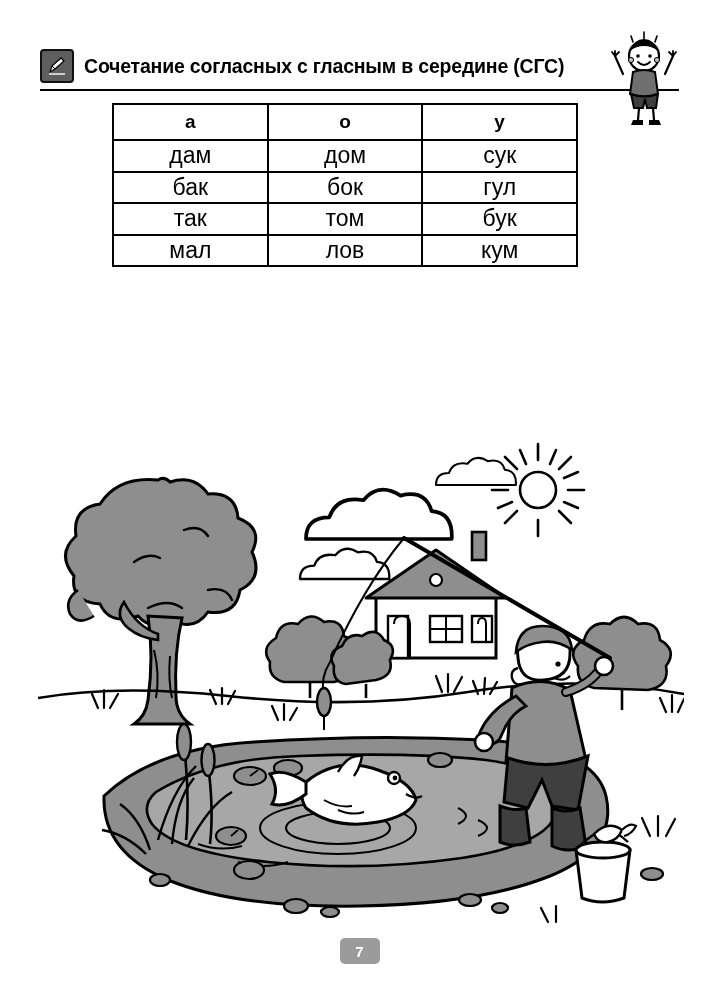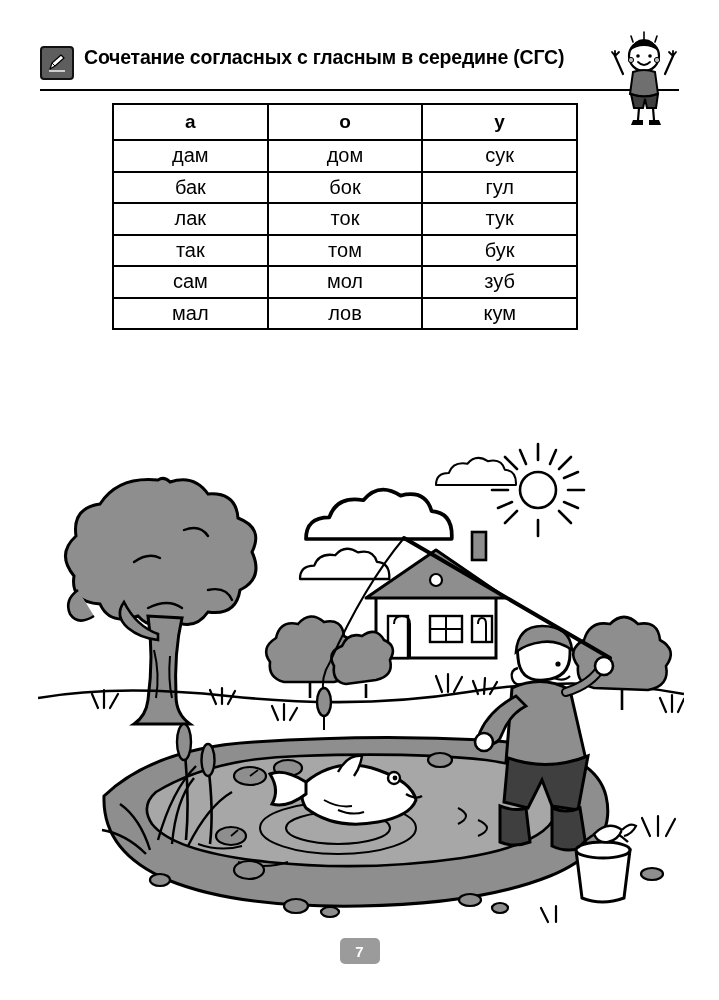--- a/index.html
+++ b/index.html
@@ -22,21 +22,21 @@
   }
 
   
   .header {
     position: absolute;
     left: 40px;
     top: 46px;
     right: 40px;
     height: 40px;
     display: flex;
-    align-items: flex-start;
+    align-items: center;
     gap: 10px;
   }
   .header-icon {
     width: 30px;
     height: 30px;
     border: 2px solid #111;
     border-radius: 4px;
     background: #5e5e5e;
     display: flex;
     align-items: center;
@@ -74,21 +74,21 @@
     left: 112px;
     top: 103px;
     width: 466px;
     border-collapse: collapse;
     table-layout: fixed;
   }
   .word-table th,
   .word-table td {
     border: 2px solid #000;
     text-align: center;
-    font-size: 20px;
+    font-size: 23px;
     padding: 0;
     height: 29.5px;
     line-height: 29.5px;
     font-family: "Liberation Sans", sans-serif;
   }
   .word-table th {
     font-weight: bold;
     font-size: 19px;
     height: 34px;
     line-height: 34px;
@@ -185,33 +185,23 @@
         <td>дам</td>
         <td>дом</td>
         <td>сук</td>
       </tr>
       <tr>
         <td>бак</td>
         <td>бок</td>
         <td>гул</td>
       </tr>
       <tr>
-        <td>лак</td>
-        <td>ток</td>
-        <td>тук</td>
-      </tr>
-      <tr>
         <td>так</td>
         <td>том</td>
         <td>бук</td>
-      </tr>
-      <tr>
-        <td>сам</td>
-        <td>мол</td>
-        <td>зуб</td>
       </tr>
       <tr>
         <td>мал</td>
         <td>лов</td>
         <td>кум</td>
       </tr>
     </tbody>
   </table>
 
   <div class="illustration">

